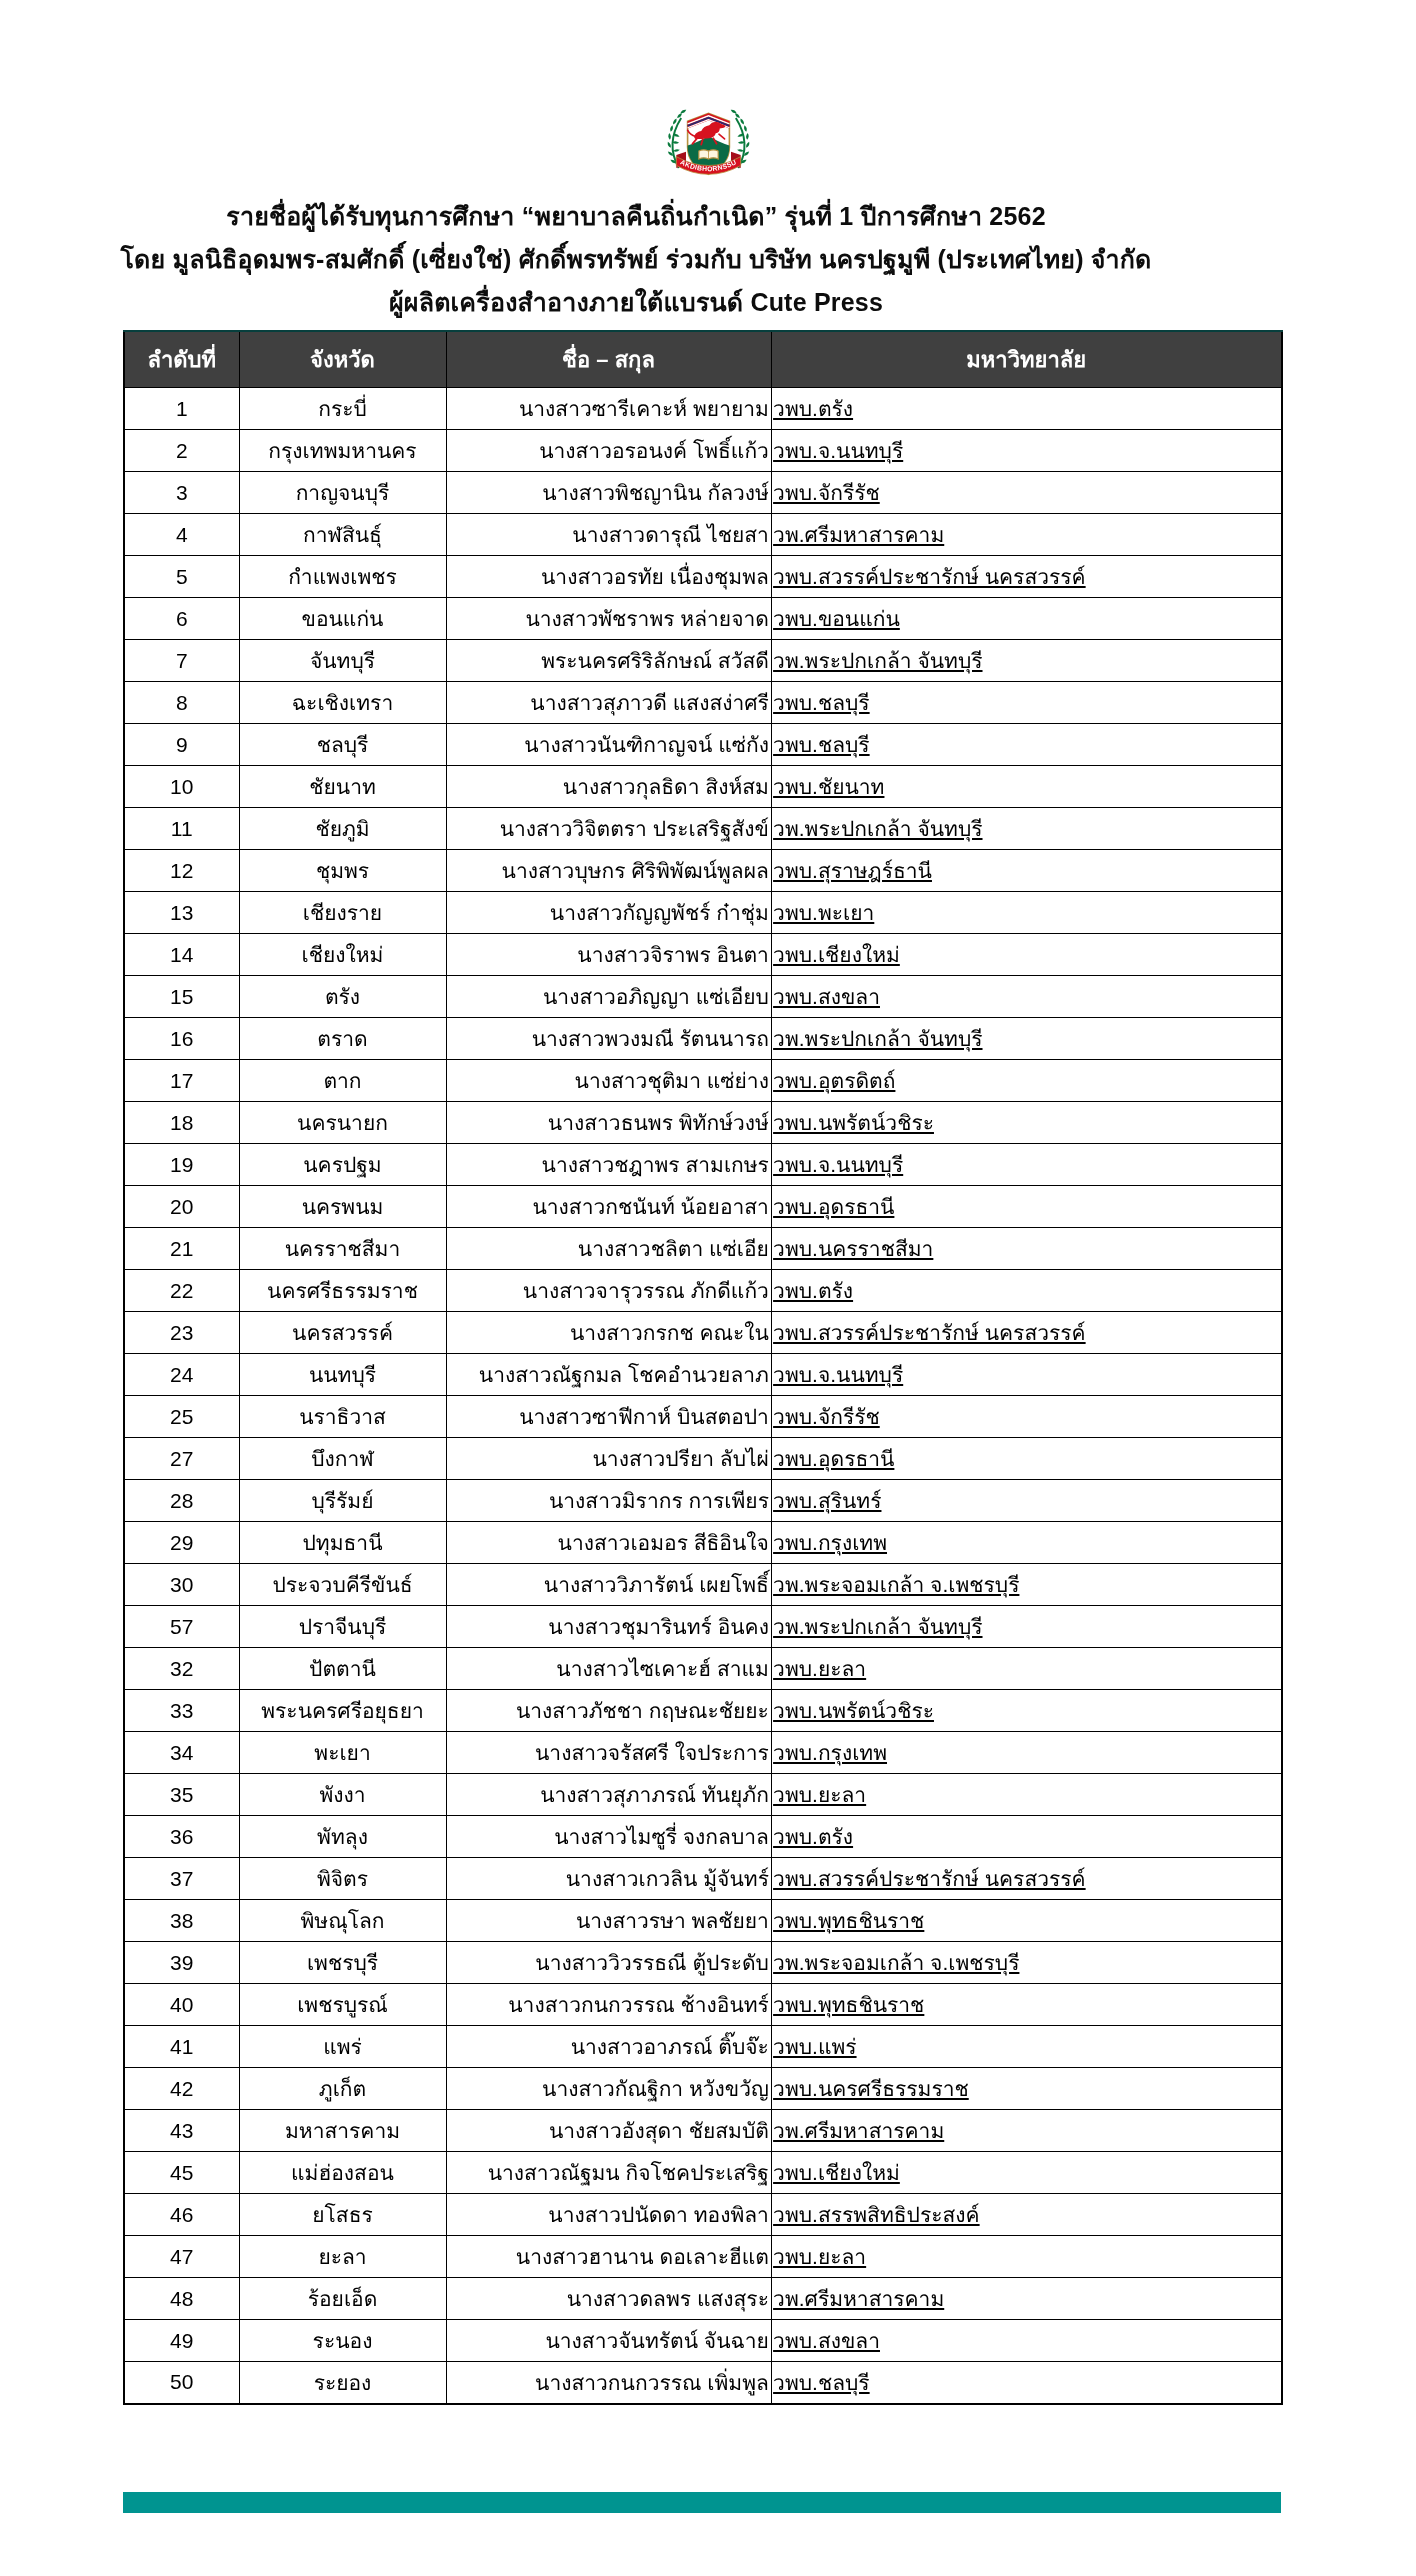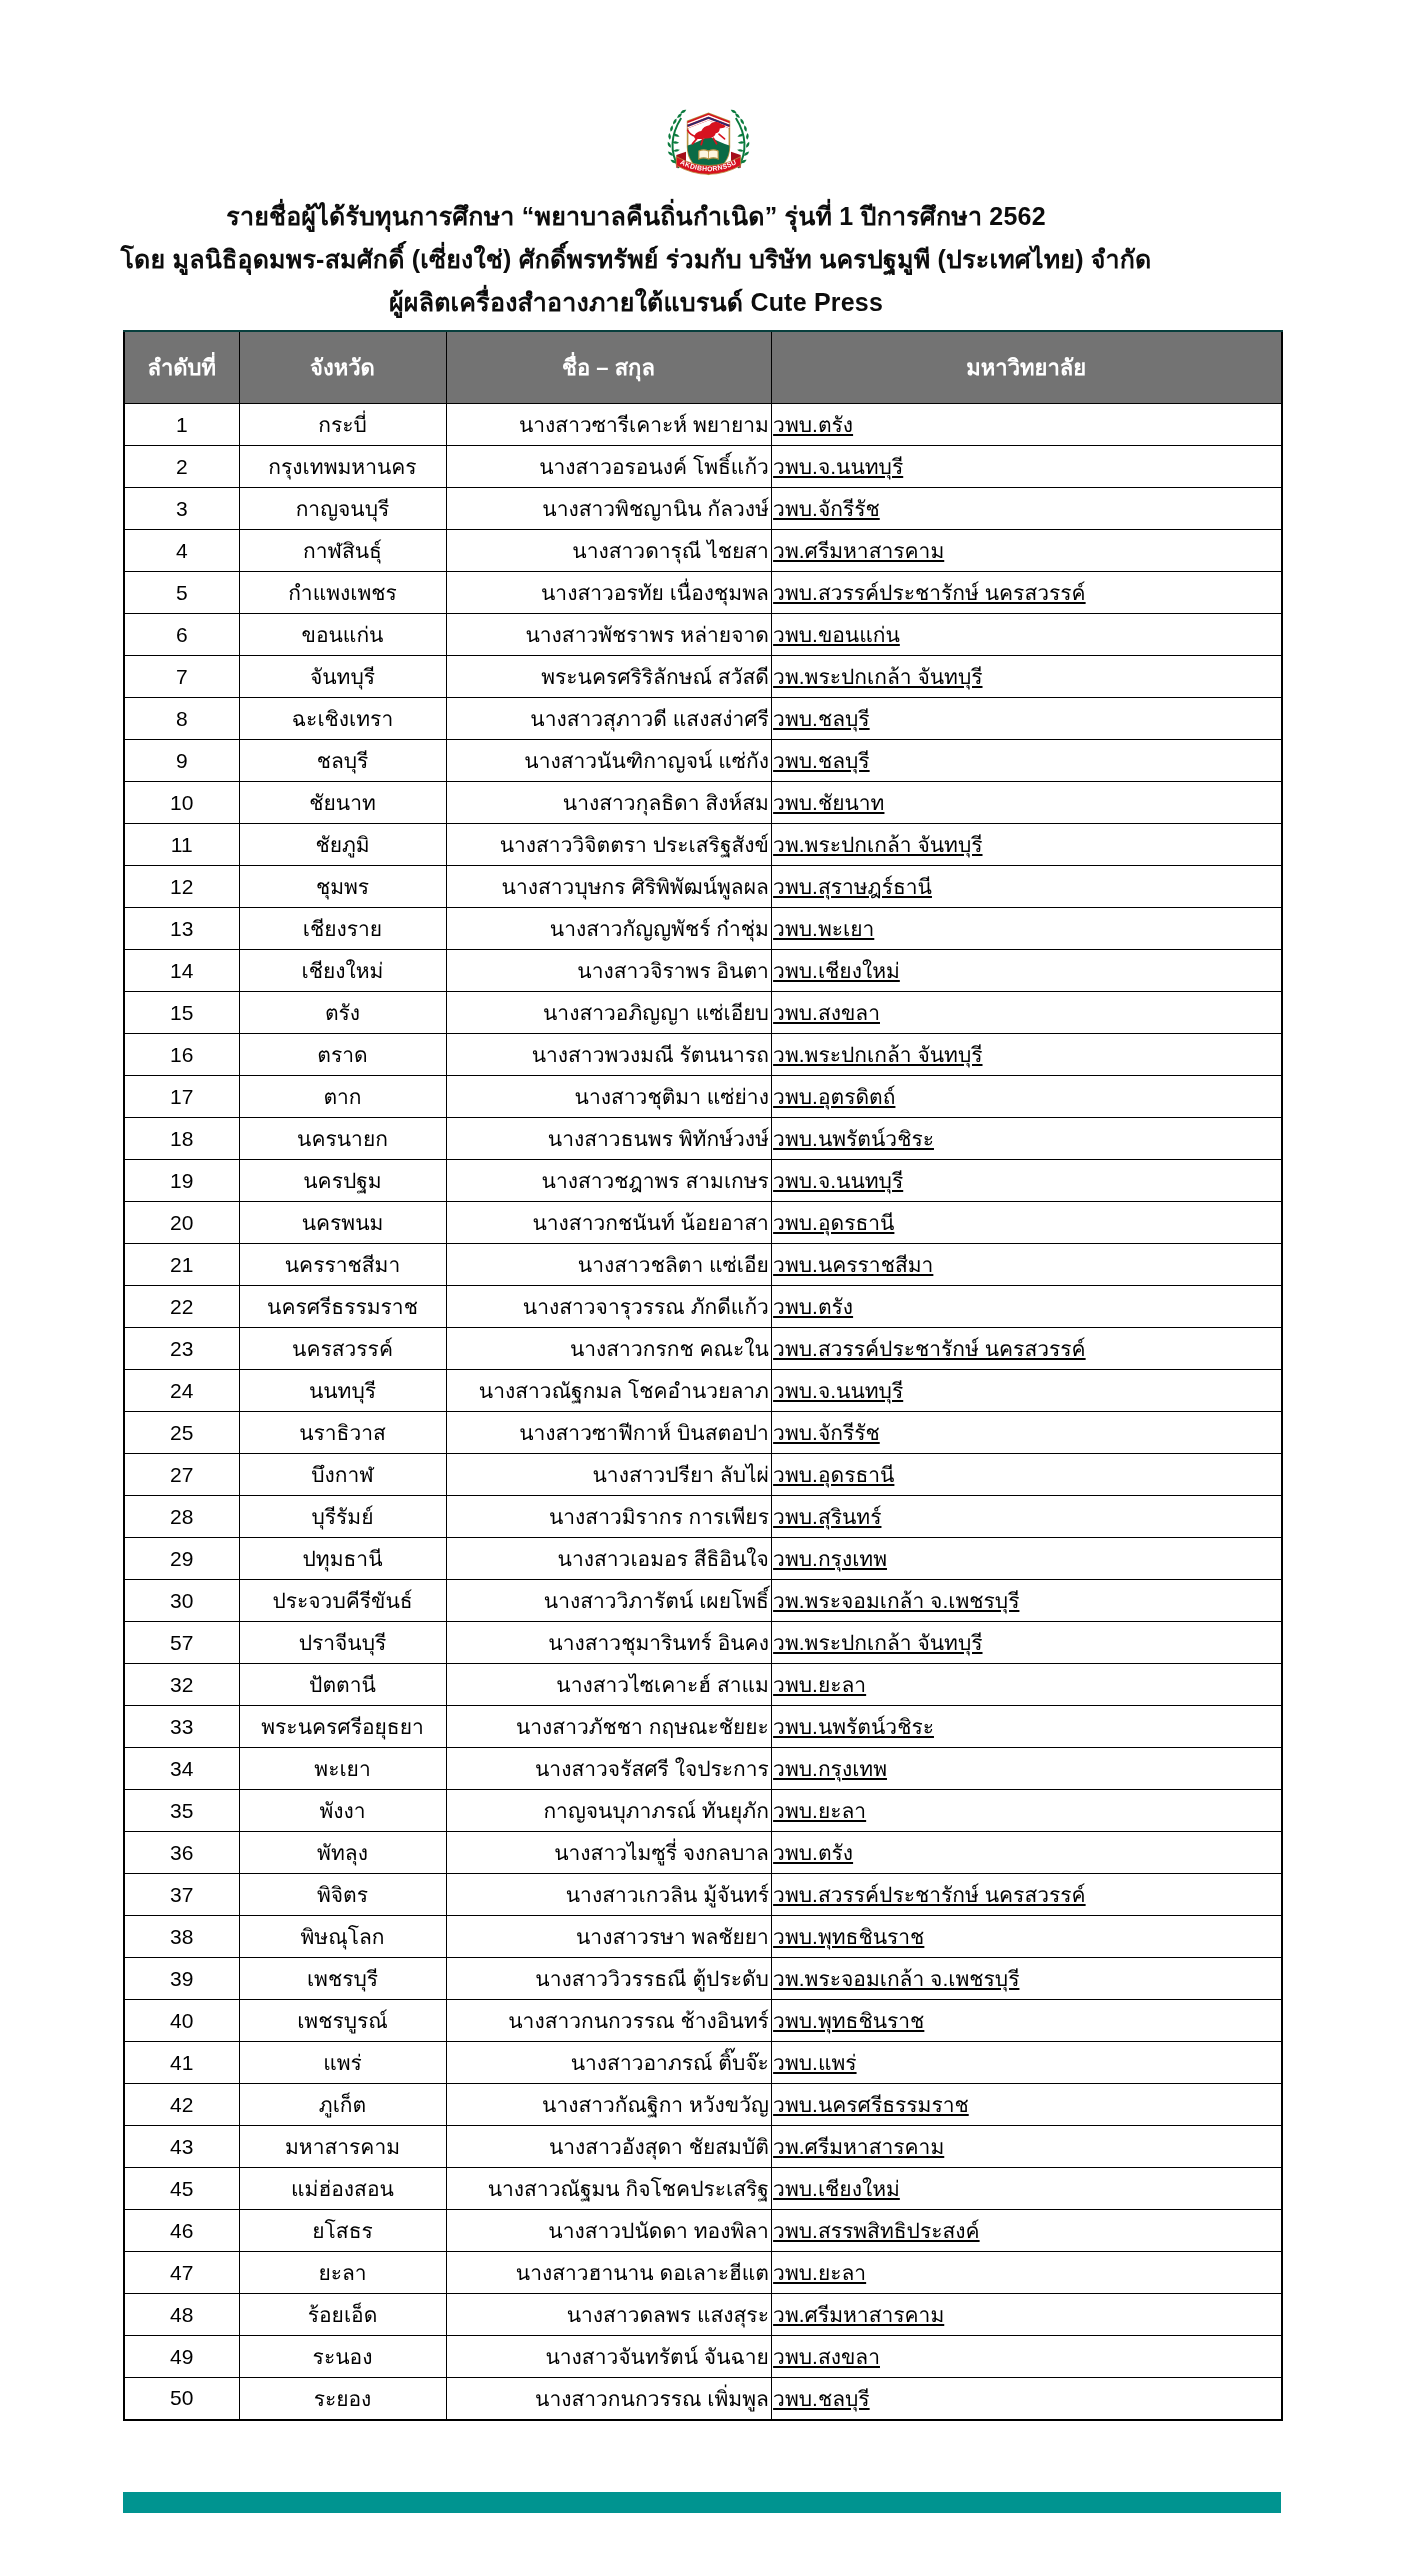--- a/index.html
+++ b/index.html
@@ -22,23 +22,23 @@
   }
 
   
   table.list {
     position:absolute; left:123px; top:330px;
     width:1158px; border-collapse:collapse; table-layout:fixed;
     font-size:21px;
   }
   table.list { border:2.4px solid #000; }
   table.list th {
-    background:#737373; color:#ffffff; font-weight:700; font-size:22px;
+    background:#404040; color:#ffffff; font-weight:700; font-size:22px;
     height:39px; border:1.6px solid #000; border-top:2.4px solid #073f3d;
-    padding:16px; text-align:center; vertical-align:middle;
+    padding:8px; text-align:center; vertical-align:middle;
   }
   table.list td {
     border:1.6px solid #000; padding:0 1.6px; vertical-align:middle;
     white-space:nowrap; overflow:hidden;
   }
   table.list tbody tr { height:42px; }
   td.c-no   { text-align:center; }
   td.c-prov { text-align:center; }
   td.c-name { text-align:right; padding-left:3.2px; }
   td.c-univ { text-align:left; padding-left:6.5px;text-decoration:underline; }
@@ -331,21 +331,21 @@
     </tr>
         <tr>
       <td class="c-no">34</td>
       <td class="c-prov">พะเยา</td>
       <td class="c-name">นางสาวจรัสศรี ใจประการ</td>
       <td class="c-univ">วพบ.กรุงเทพ</td>
     </tr>
         <tr>
       <td class="c-no">35</td>
       <td class="c-prov">พังงา</td>
-      <td class="c-name">กาญจนบุภาภรณ์ ทันยุภัก</td>
+      <td class="c-name">นางสาวสุภาภรณ์ ทันยุภัก</td>
       <td class="c-univ">วพบ.ยะลา</td>
     </tr>
         <tr>
       <td class="c-no">36</td>
       <td class="c-prov">พัทลุง</td>
       <td class="c-name">นางสาวไมซูรี่ จงกลบาล</td>
       <td class="c-univ">วพบ.ตรัง</td>
     </tr>
         <tr>
       <td class="c-no">37</td>

